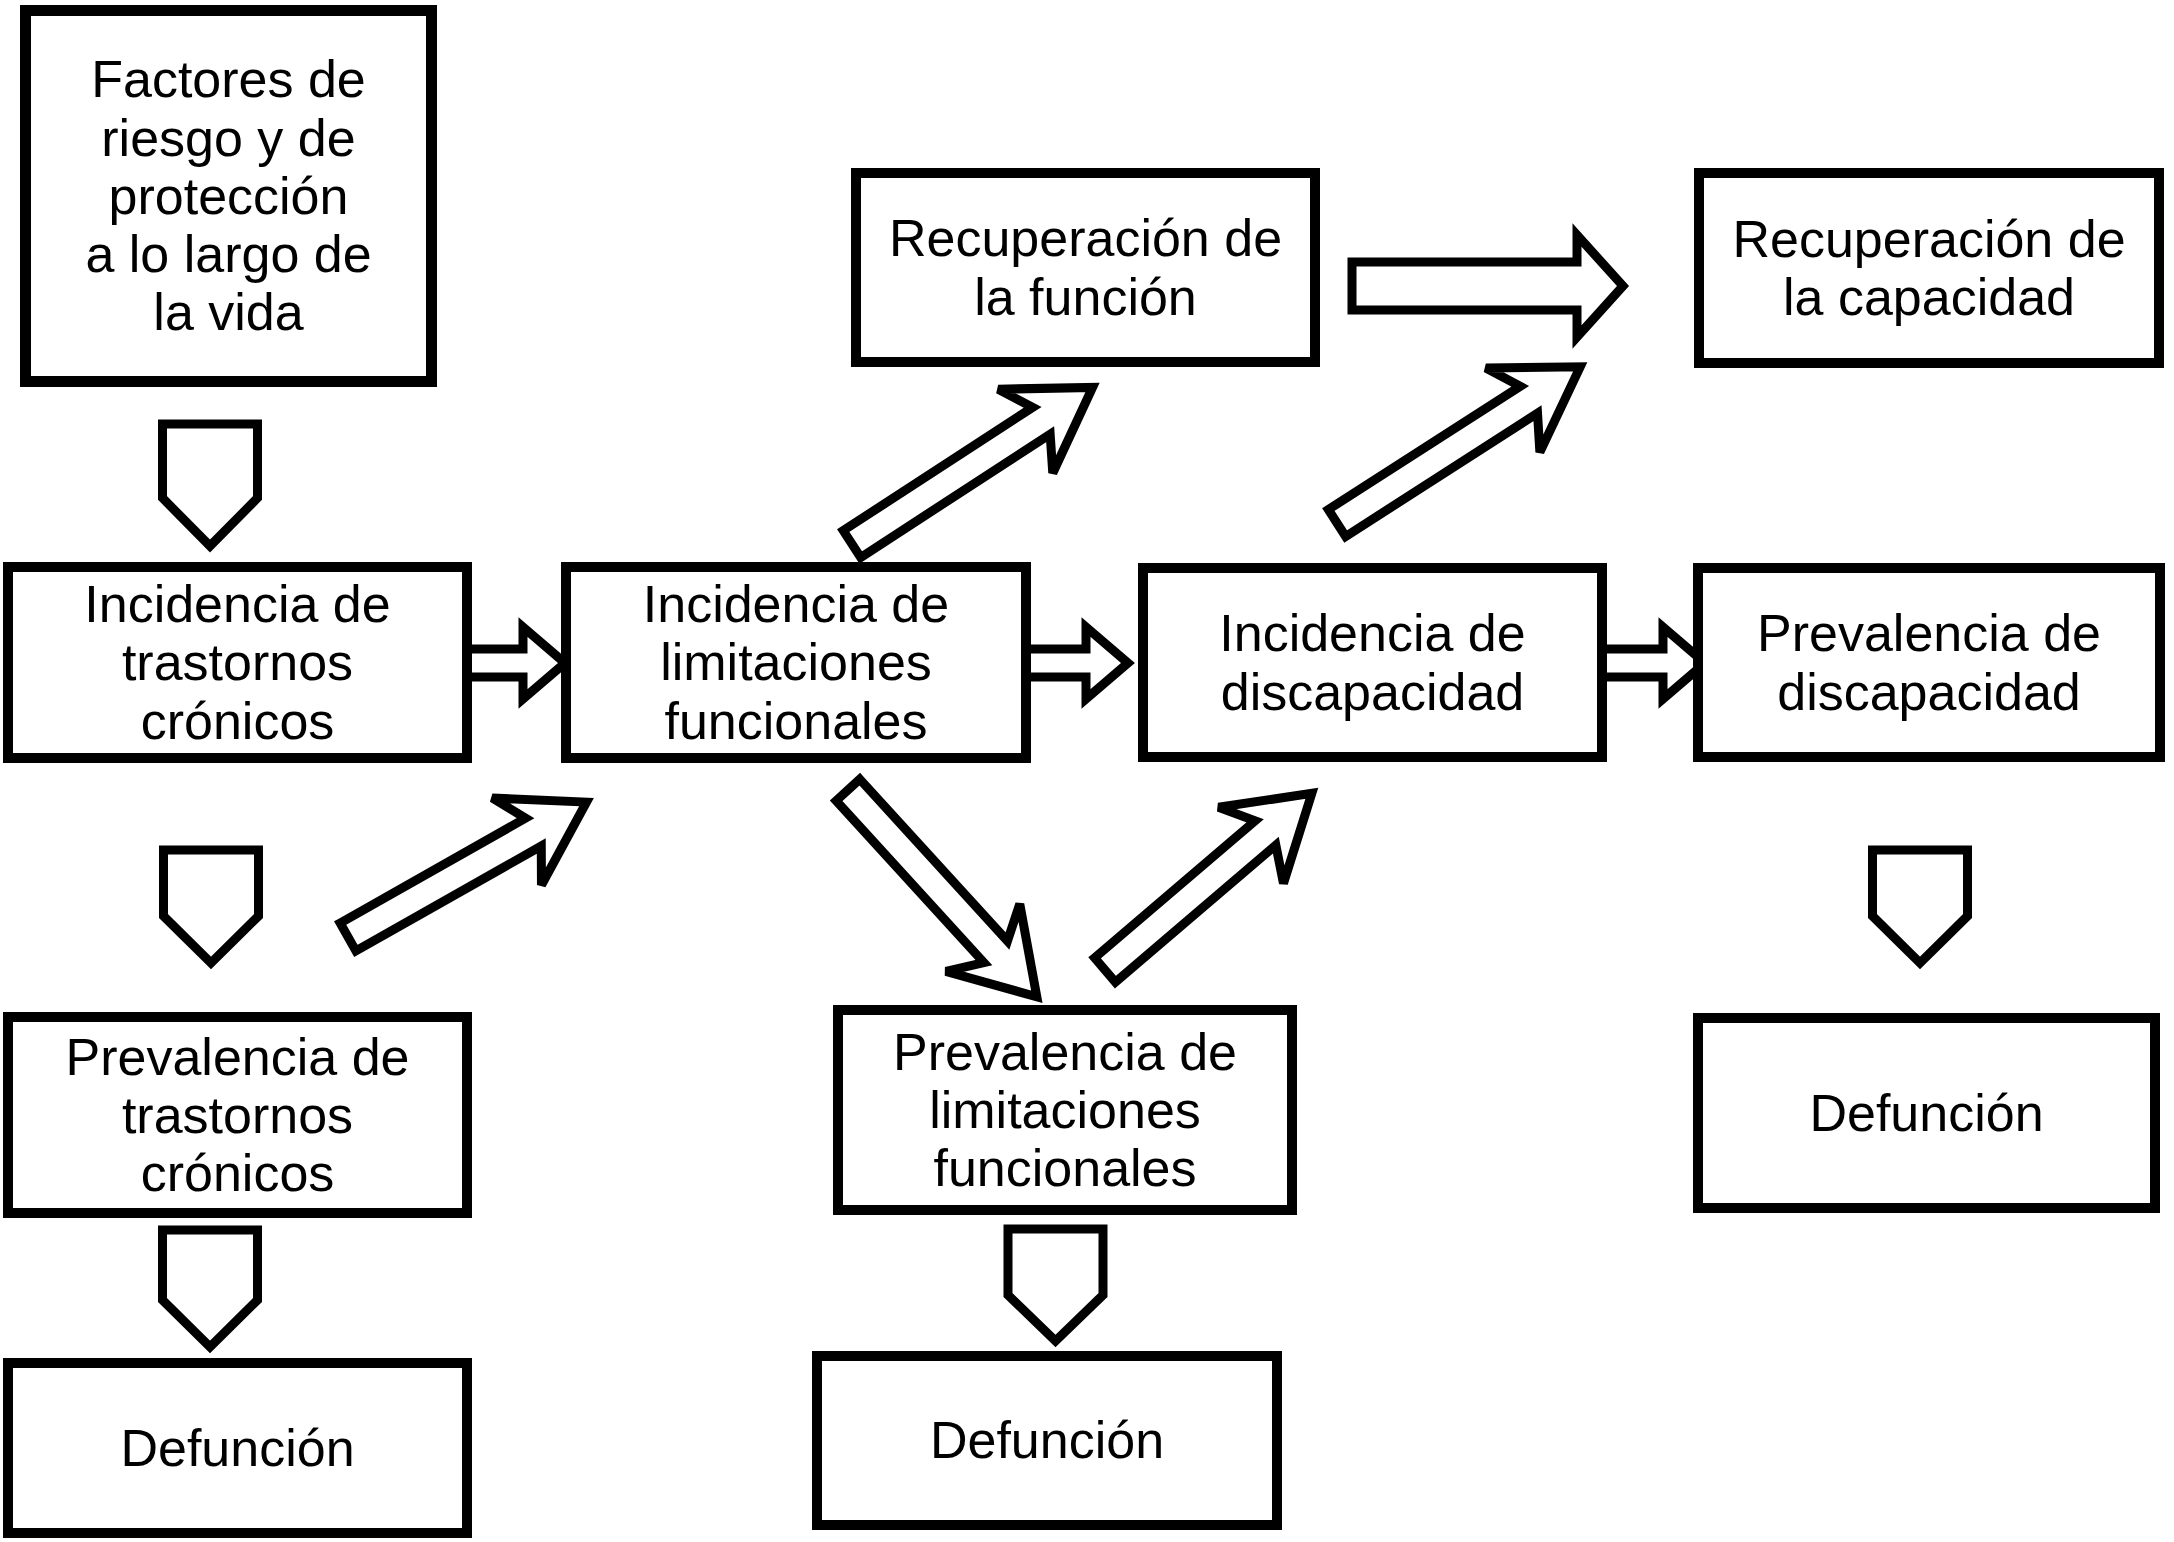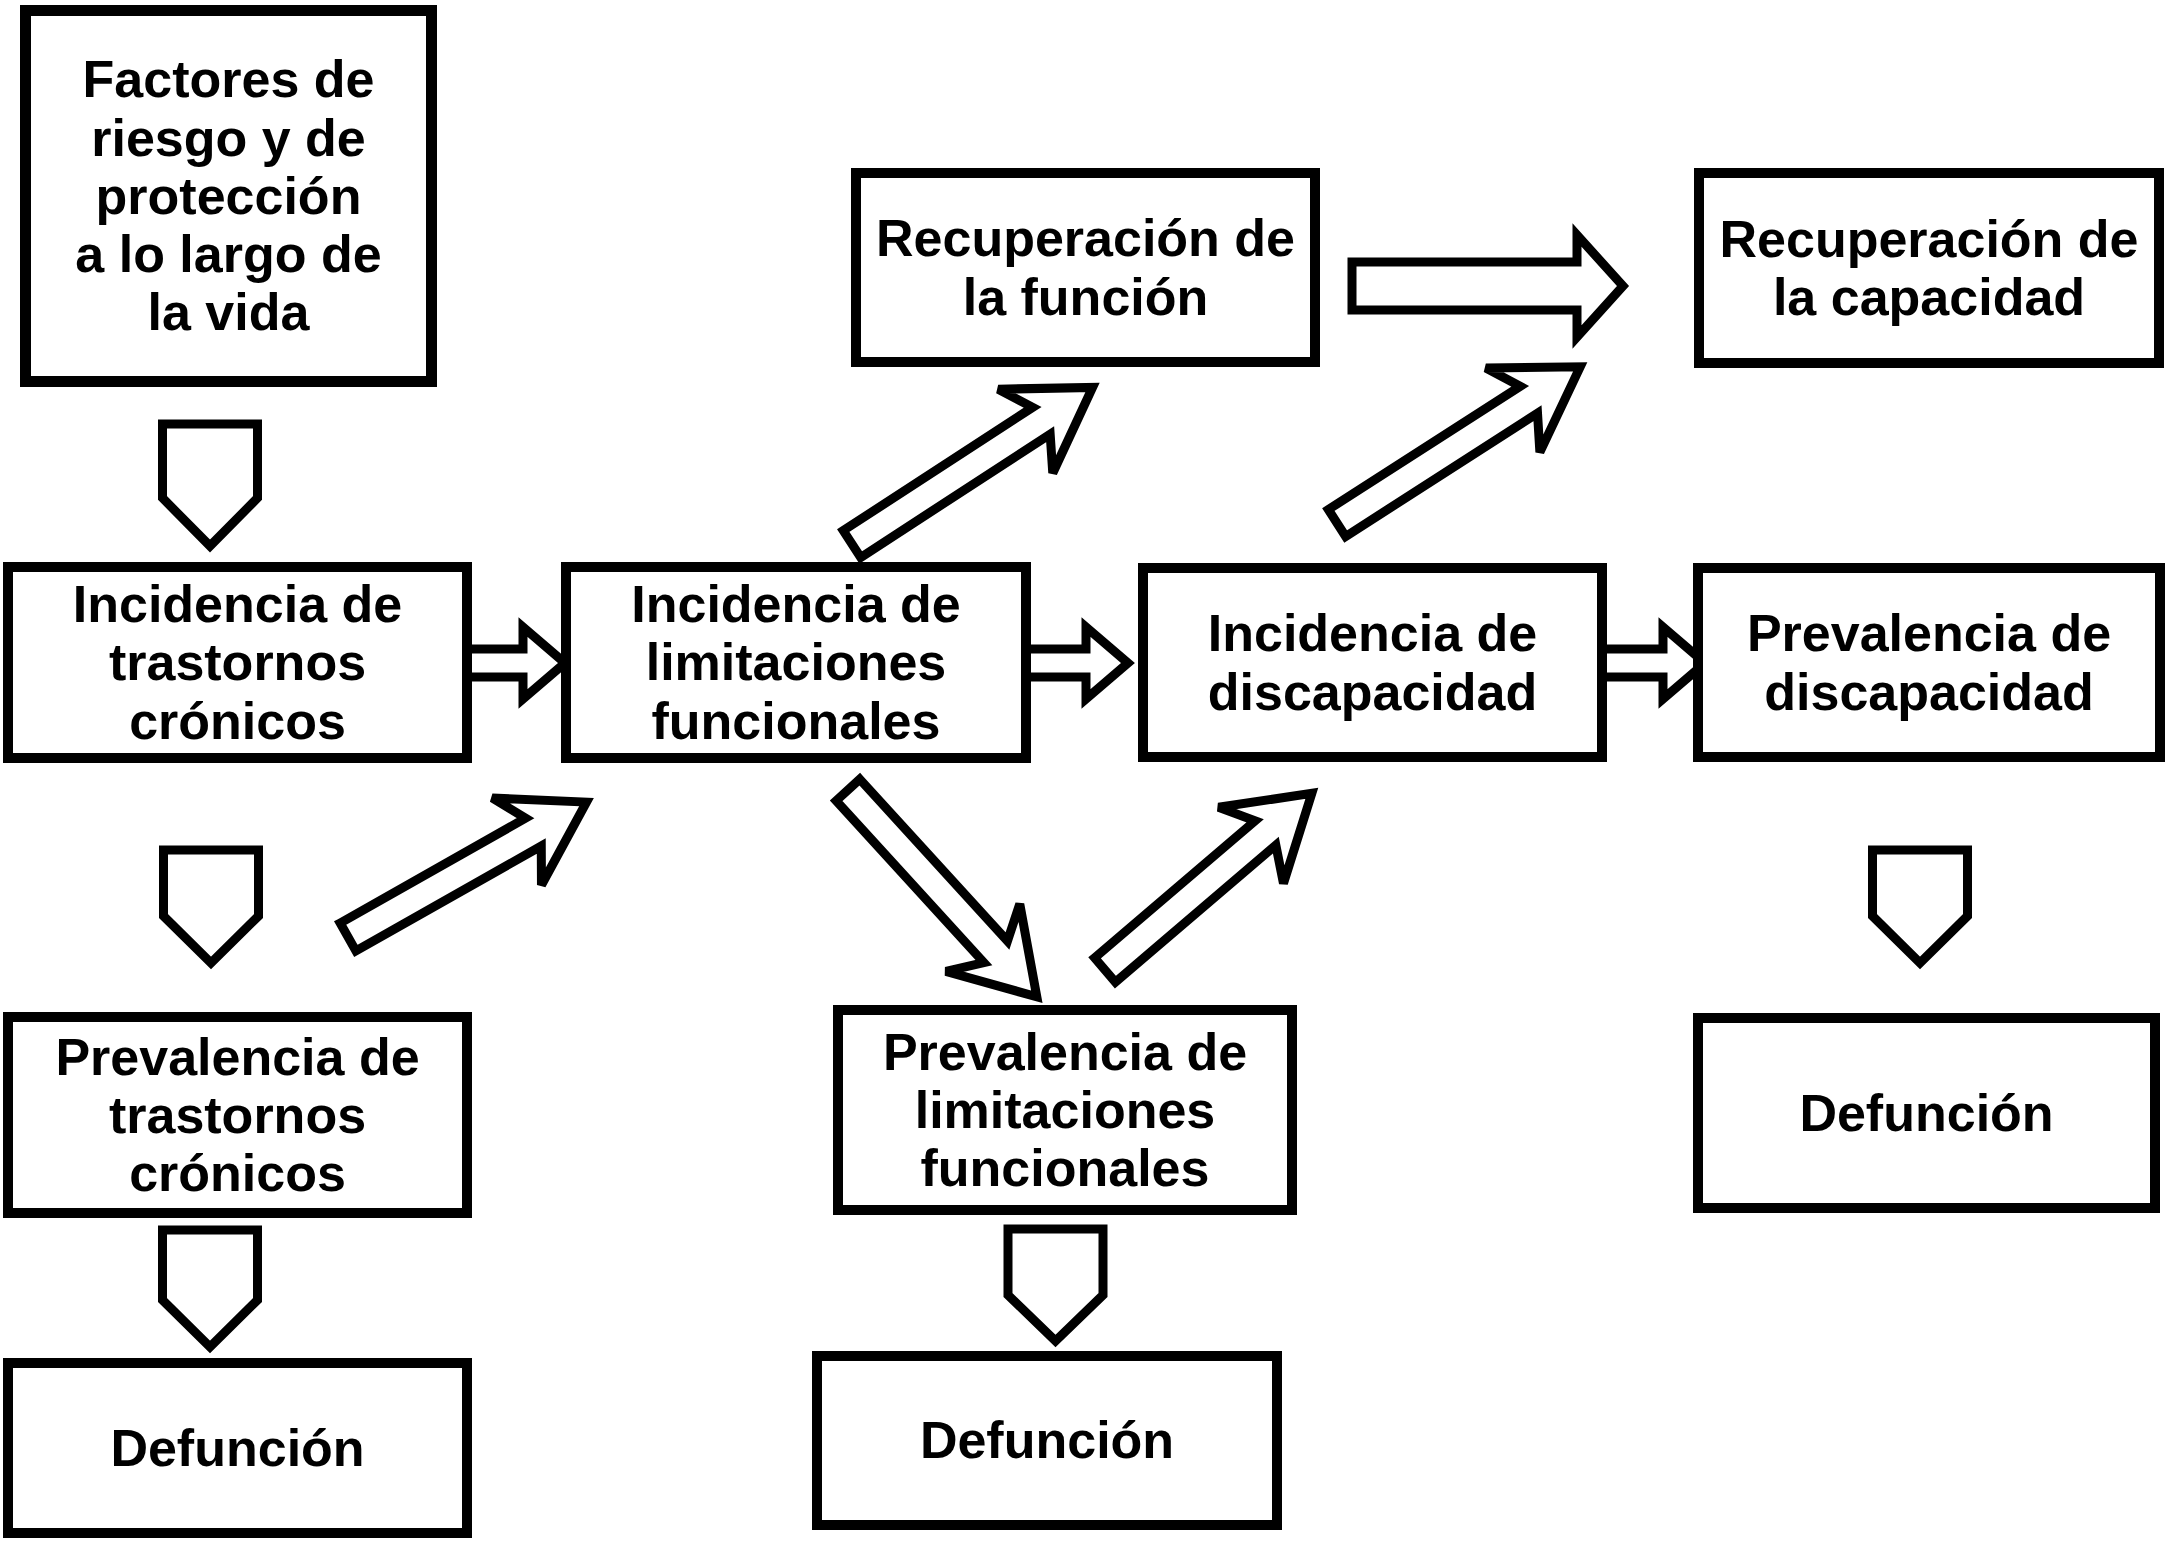--- a/index.html
+++ b/index.html
@@ -25,21 +25,20 @@
   }
   .node {
     position: absolute;
     box-sizing: border-box;
     background: #ffffff;
     border: 10px solid #000000;
     display: flex;
     align-items: center;
     justify-content: center;
     text-align: center;
-    font-weight: bold;
   }
   .node-label {
     white-space: pre-line;
     font-size: 52px;
     line-height: 1.12;
     color: #000000;
   }
   
   .b-factores   { left: 20px;   top: 5px;    width: 417px; height: 382px; border-width: 11px; }
   .b-inc-trast  { left: 3px;    top: 562px;  width: 469px; height: 201px; }

